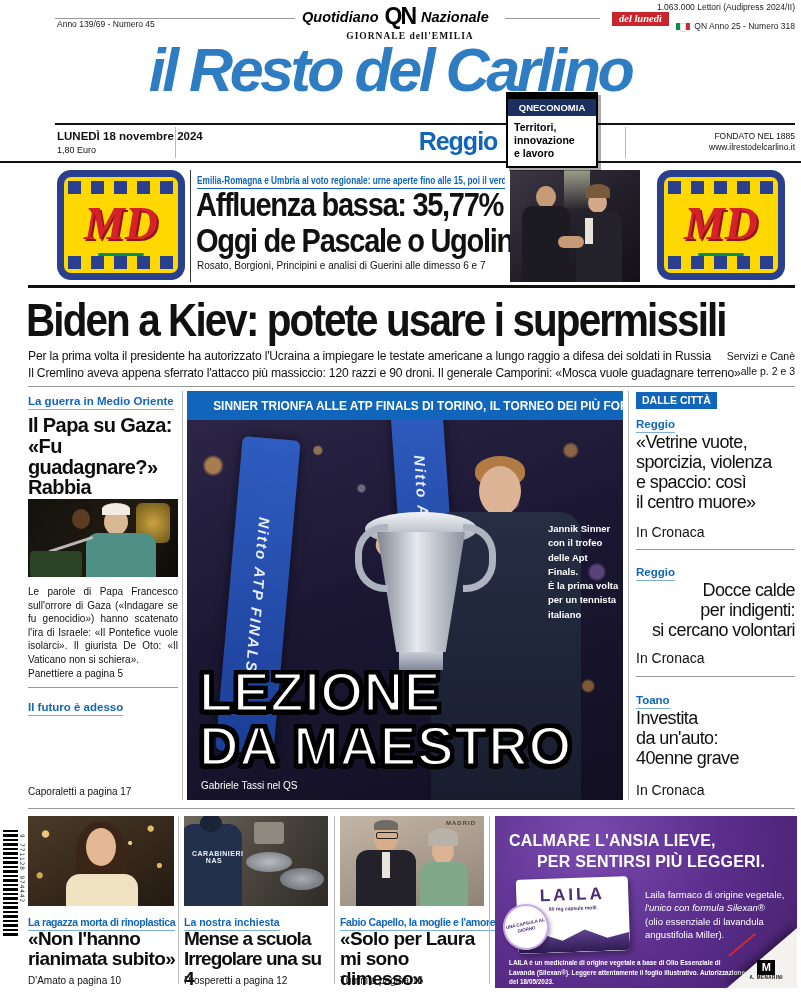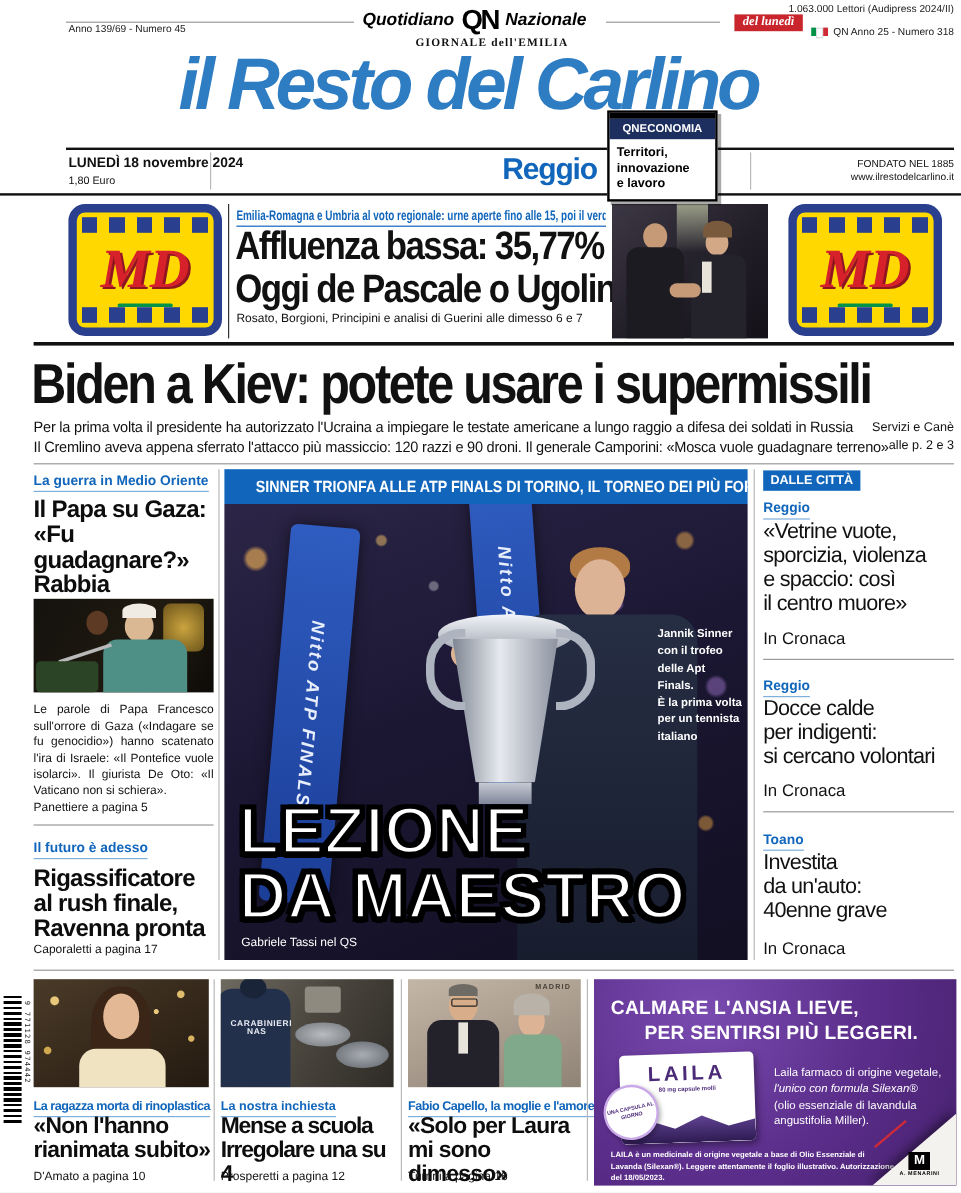--- a/index.html
+++ b/index.html
@@ -242,23 +242,20 @@
     <div class="abs" style="left:20px;top:44px;width:46px;height:3px;background:#b9b9b9;transform:rotate(-18deg);"></div>
     <div class="abs" style="left:2px;top:52px;width:52px;height:26px;background:#2c4426;border-radius:4px;"></div>
   </div>
   <div class="abs" style="left:28px;top:585px;width:150px;font-size:10px;line-height:1.35;text-align:justify;">Le parole di Papa Francesco sull'orrore di Gaza («Indagare se fu genocidio») hanno scatenato l'ira di Israele: «Il Pontefice vuole isolarci». Il giurista De Oto: «Il Vaticano non si schiera».</div>
   <div class="abs byline" style="left:28px;top:668px;">
     <span class="b">Panettiere</span><span> a pagina </span><span class="b">5</span>
   </div>
   <div class="hr-light" style="left:28px;top:687px;width:150px;height:1px;"></div>
   <div class="abs" style="left:28px;top:697px;width:150px;">
     <span class="kicker">Il futuro è adesso</span>
-    <div class="headline pre" style="font-size:20px;margin-top:6px;">Rigassificatore
-al rush finale,
-Ravenna pronta</div>
   </div>
   <div class="abs byline" style="left:28px;top:786px;">
     <span class="b">Caporaletti</span><span> a pagina </span><span class="b">17</span>
   </div>
 
   <div class="vdiv" style="left:182px;top:391px;height:409px;"></div>
 
   <div class="abs strip" style="left:187px;top:391px;width:436px;height:29px;">
     <span class="strip-t">SINNER TRIONFA ALLE ATP FINALS DI TORINO, IL TORNEO DEI PIÙ FORTI</span>
   </div>
@@ -304,21 +301,21 @@
 sporcizia, violenza
 e spaccio: così
 il centro muore»</div>
   <div class="abs incronaca" style="left:636px;top:524px;">
     <span>In </span><span class="b">Cronaca</span>
   </div>
   <div class="hr-light" style="left:636px;top:549px;width:159px;height:1px;"></div>
   <div class="abs" style="left:636px;top:562px;">
     <span class="kicker">Reggio</span>
   </div>
-  <div class="abs rc-h pre" style="left:636px;top:580px;width:159px;">Docce calde
+  <div class="abs rc-h pre" style="left:636px;top:580px;width:159px;text-align:right;">Docce calde
 per indigenti:
 si cercano volontari</div>
   <div class="abs incronaca" style="left:636px;top:650px;">
     <span>In </span><span class="b">Cronaca</span>
   </div>
   <div class="hr-light" style="left:636px;top:676px;width:159px;height:1px;"></div>
   <div class="abs" style="left:636px;top:690px;">
     <span class="kicker">Toano</span>
   </div>
   <div class="abs rc-h b pre" style="left:636px;top:708px;width:159px;">Investita

